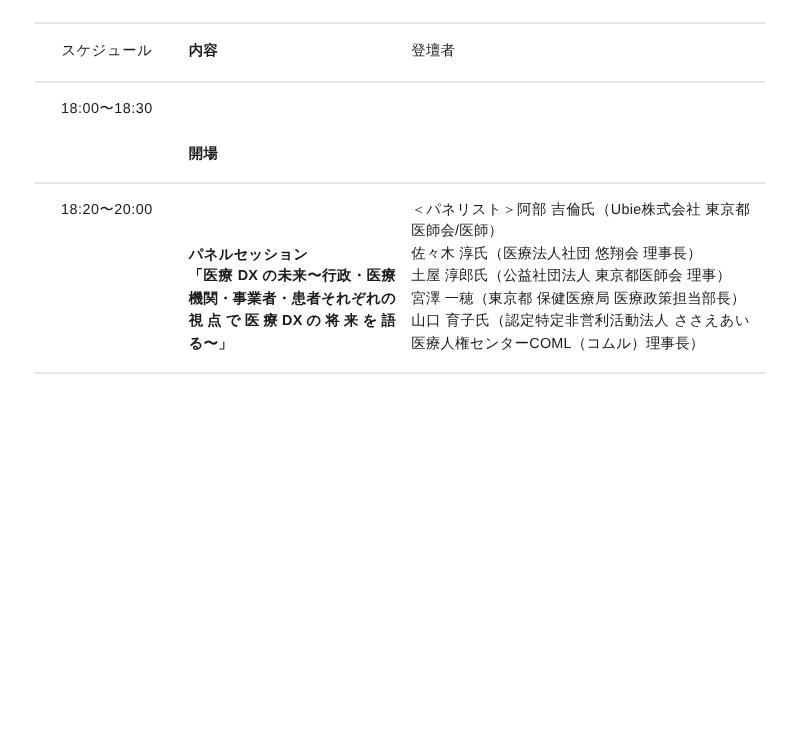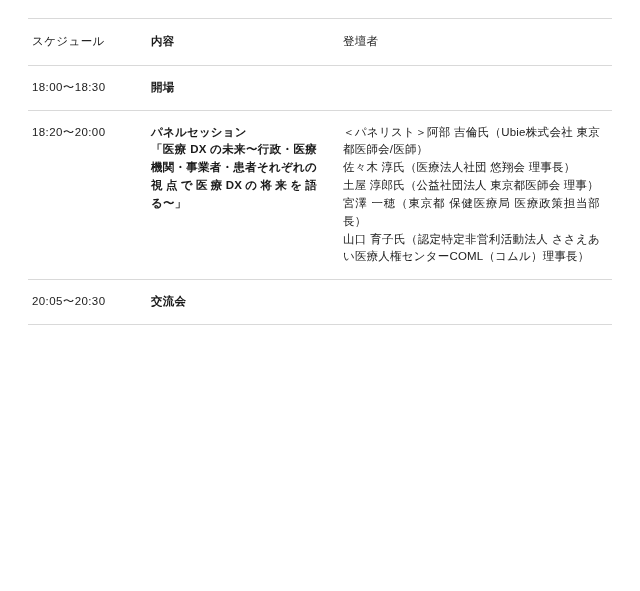--- a/index.html
+++ b/index.html
@@ -49,32 +49,33 @@
     display: block;
     white-space: pre-line;
   }
   table.schedule td.col-time .cell-inner,
   table.schedule th.col-time .cell-inner {
     letter-spacing: 0.4px;
   }
   table.schedule td.col-title .cell-inner {
     text-align: justify;
     text-justify: inter-character;
+    margin-top: 36px;
   }
   table.schedule td.col-guest .cell-inner {
     text-align: justify;
     text-justify: inter-character;
   }
-  table.schedule .col-time  { padding-left: 4px; }
+  table.schedule .col-time  { padding-left: 4px; text-align: center; }
   table.schedule .col-title { padding-left: 0; font-weight: bold; }
   table.schedule .col-guest { padding-left: 0; }
 
   
   table.schedule .col-title .cell-inner { margin-left: 0; }
-  table.schedule .col-guest .cell-inner { margin-left: 14px; }
+  table.schedule .col-guest .cell-inner { margin-left: 0; }
 
   table.schedule tr.header-row th {
     border-top: 1px solid #d9d9d9;
   }
   table.schedule tr:last-child td {
     border-bottom: 1px solid #d9d9d9;
   }
 </style>
 </head>
 <body>
@@ -120,26 +121,15 @@
 「医療 DX の未来〜行政・医療機関・事業者・患者それぞれの視点で医療DXの将来を語る〜」</span>
           </td>
         <td class="col-guest">
             <span class="cell-inner">＜パネリスト＞阿部 吉倫氏（Ubie株式会社 東京都医師会/医師）
 佐々木 淳氏（医療法人社団 悠翔会 理事長）
 土屋 淳郎氏（公益社団法人 東京都医師会 理事）
 宮澤 一穂（東京都 保健医療局 医療政策担当部長）
 山口 育子氏（認定特定非営利活動法人 ささえあい医療人権センターCOML（コムル）理事長）</span>
           </td>
       </tr>
-      <tr>
-        <td class="col-time">
-            <span class="cell-inner">20:05〜20:30</span>
-          </td>
-        <td class="col-title">
-            <span class="cell-inner">交流会</span>
-          </td>
-        <td class="col-guest">
-            <span class="cell-inner"></span>
-          </td>
-      </tr>
     </tbody>
   </table>
 </div>
 
 </body></html>

